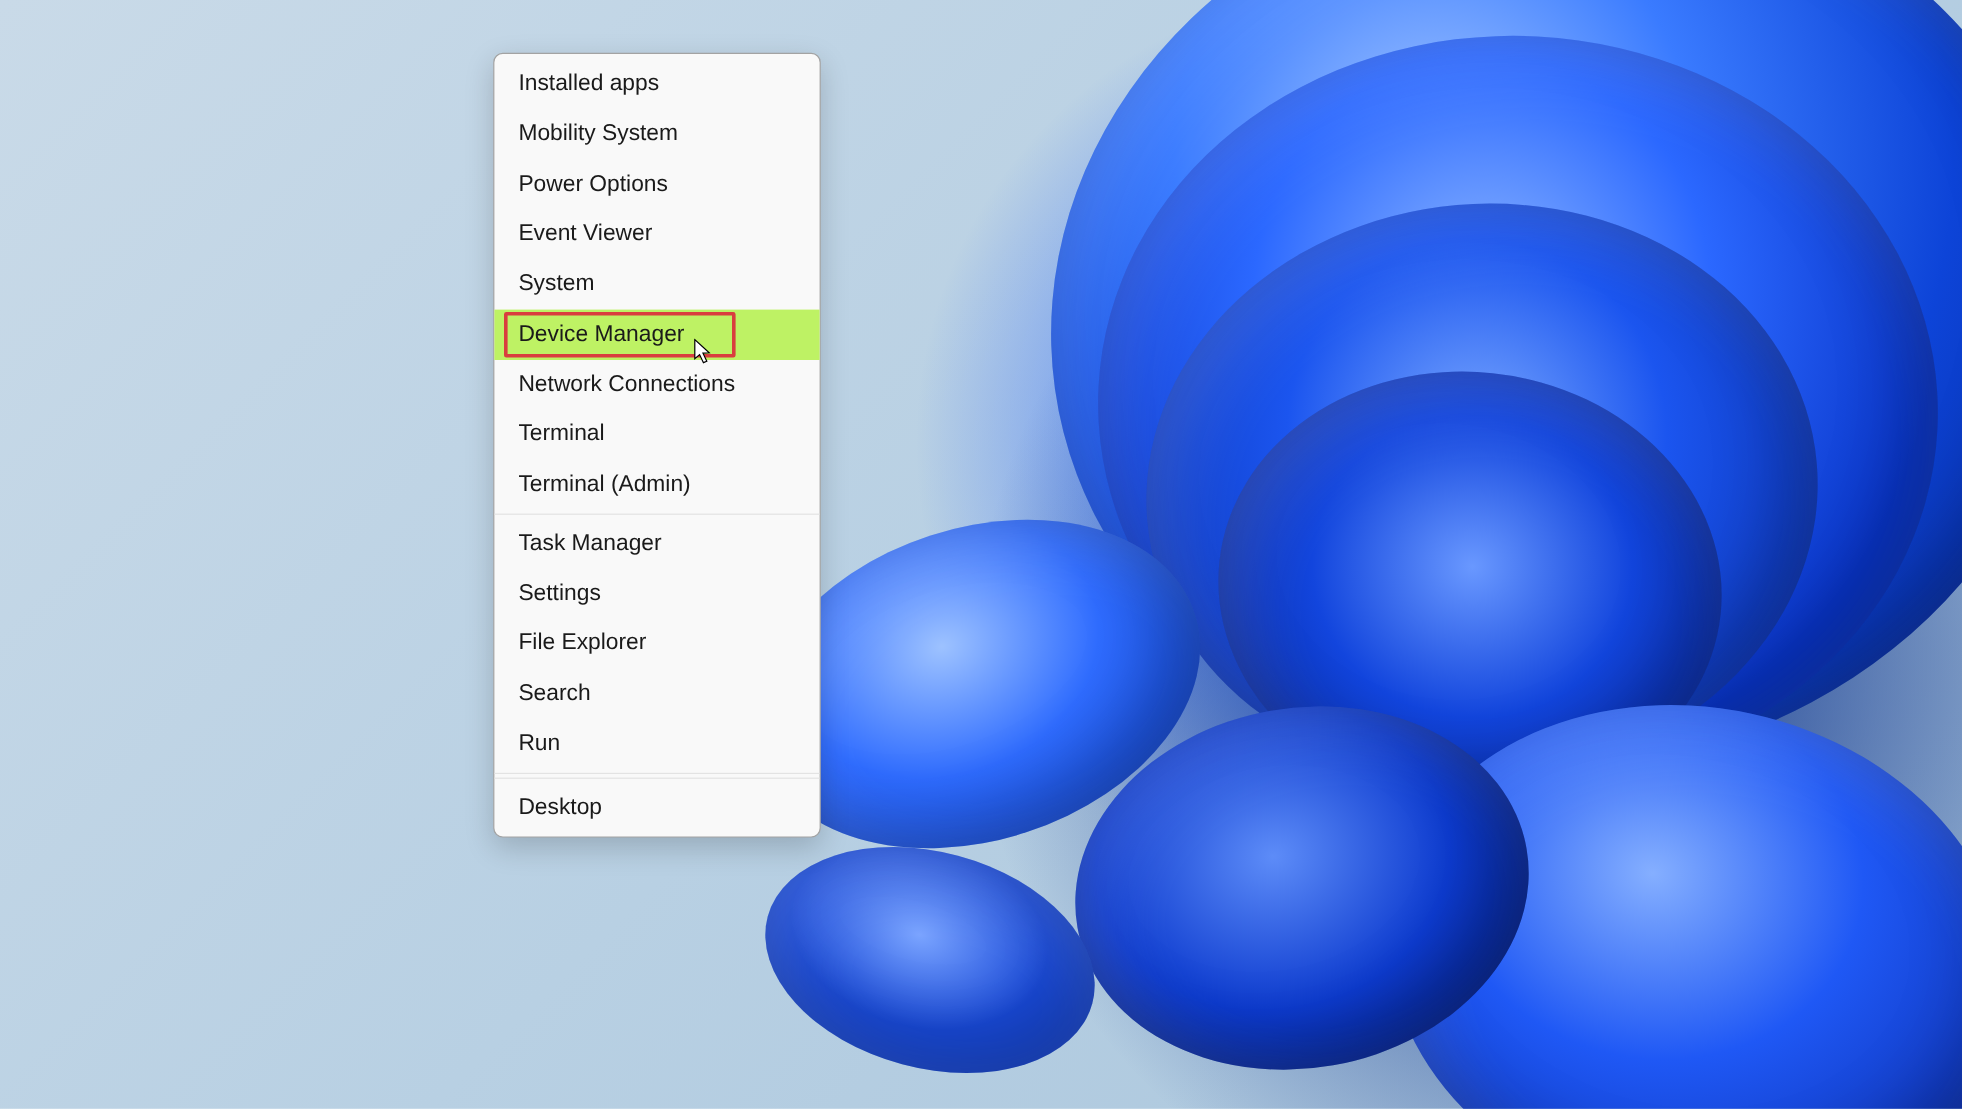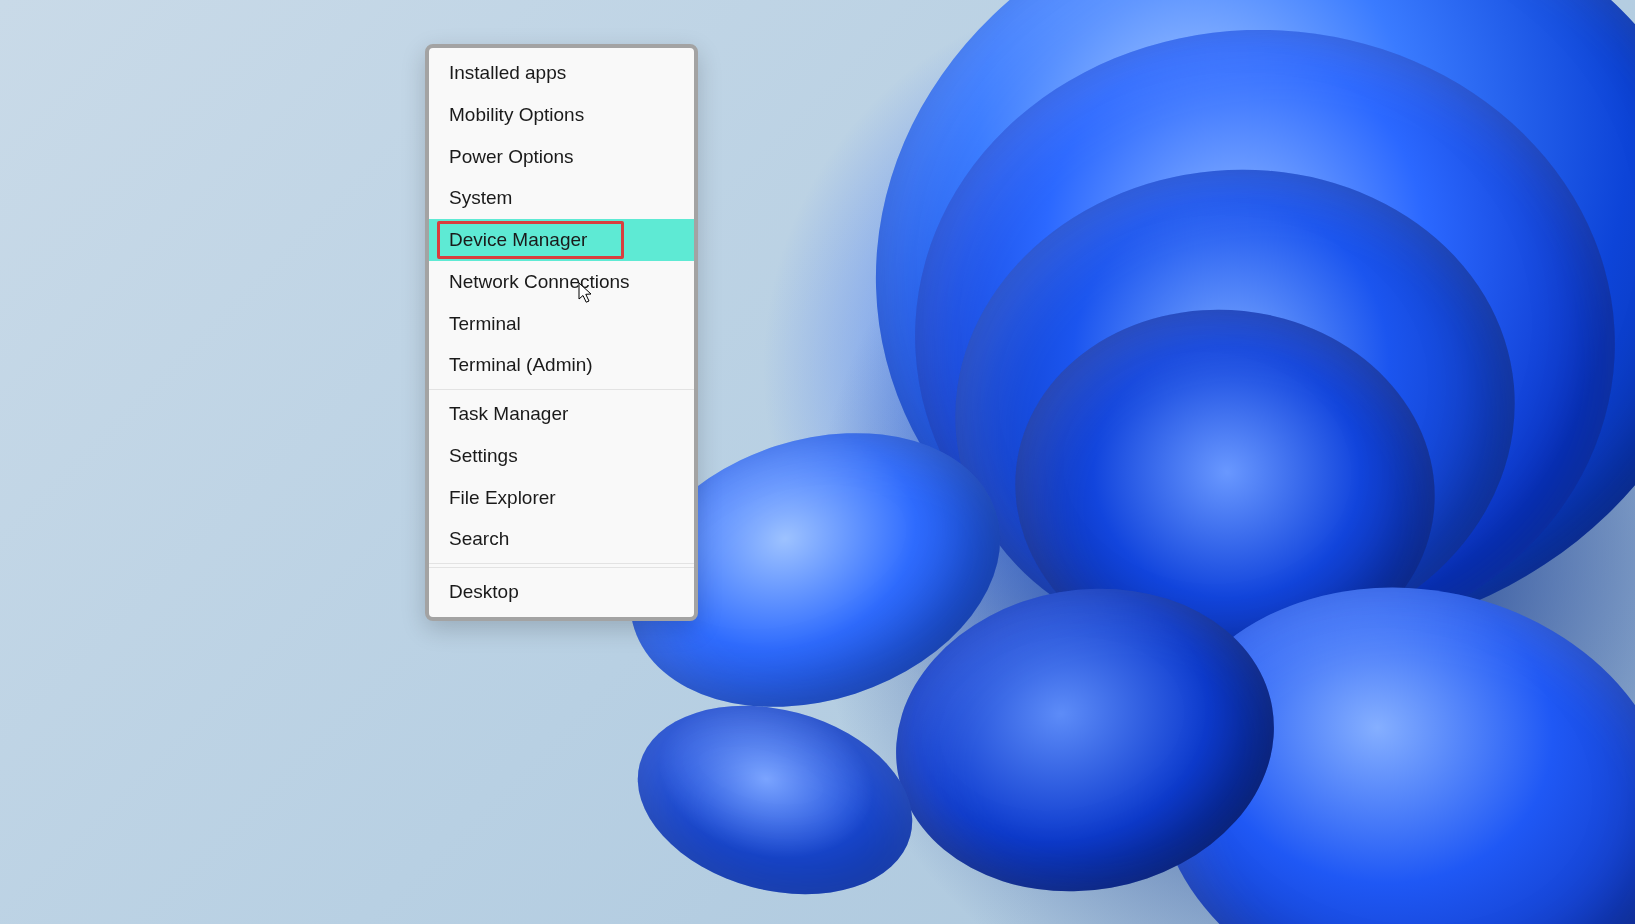--- a/index.html
+++ b/index.html
@@ -54,39 +54,39 @@
           transform: rotate(-10deg); }
     .p7 { width: 380px; height: 260px; left: 290px; bottom: 250px;
           background: radial-gradient(ellipse at 45% 35%, #9dc2ff, #2f6cff 45%, #083bc9);
           transform: rotate(-18deg); }
     .p8 { width: 280px; height: 180px; left: 300px; bottom: 60px;
           background: radial-gradient(ellipse at 45% 40%, #7aa4ff, #194ada 50%);
           transform: rotate(15deg); }
 
     .context-menu {
       position: absolute;
-      left: 425px;
+      left: 411px;
       top: 44px;
       width: 273px;
       background: #f9f9f9;
-      border: 4px solid #a3a3a3;
+      border: 1px solid #a3a3a3;
       border-radius: 8px;
       box-shadow: 0 8px 24px rgba(0,0,0,.18);
       padding: 4px 0;
       font-size: 19px;
       color: #1a1a1a;
     }
     .menu-item {
       padding: 9px 20px 9px 20px;
       line-height: 1.25;
       cursor: default;
       position: relative;
       white-space: nowrap;
     }
-    .menu-item.hovered { background: #5eead4; }
+    .menu-item.hovered { background: #bef264; }
     .menu-item.highlighted::before {
       content: "";
       position: absolute;
       left: 8px; right: 70px; top: 2px; bottom: 2px;
       border: 3px solid #d93e3e;
       border-radius: 2px;
       pointer-events: none;
     }
     .separator {
       height: 1px;
@@ -120,32 +120,34 @@
     <div class="petal p4"></div>
     <div class="petal p5"></div>
     <div class="petal p6"></div>
     <div class="petal p7"></div>
     <div class="petal p8"></div>
   </div>
 </div>
 
 <div class="context-menu" id="ctx">
     <div class="menu-item"><span>Installed apps</span></div>
-    <div class="menu-item"><span>Mobility Options</span></div>
+    <div class="menu-item"><span>Mobility System</span></div>
     <div class="menu-item"><span>Power Options</span></div>
+    <div class="menu-item"><span>Event Viewer</span></div>
     <div class="menu-item"><span>System</span></div>
     <div class="menu-item hovered highlighted"><span>Device Manager</span></div>
     <div class="menu-item"><span>Network Connections</span></div>
     <div class="menu-item"><span>Terminal</span></div>
     <div class="menu-item"><span>Terminal (Admin)</span></div>
     <div class="separator"></div>
     <div class="menu-item"><span>Task Manager</span></div>
     <div class="menu-item"><span>Settings</span></div>
     <div class="menu-item"><span>File Explorer</span></div>
     <div class="menu-item"><span>Search</span></div>
+    <div class="menu-item"><span>Run</span></div>
     <div class="separator"></div>
     <div class="separator"></div>
     <div class="menu-item"><span>Desktop</span></div>
   </div>
 
 <svg class="cursor" width="20" height="22">
   <path d="M1 1 L1 17 L5 13.5 L8.2 20.2 L11 19 L7.8 12.3 L13 12 Z" fill="#ffffff" stroke="#000000" stroke-width="1"></path>
 </svg>
 
 </body></html>

